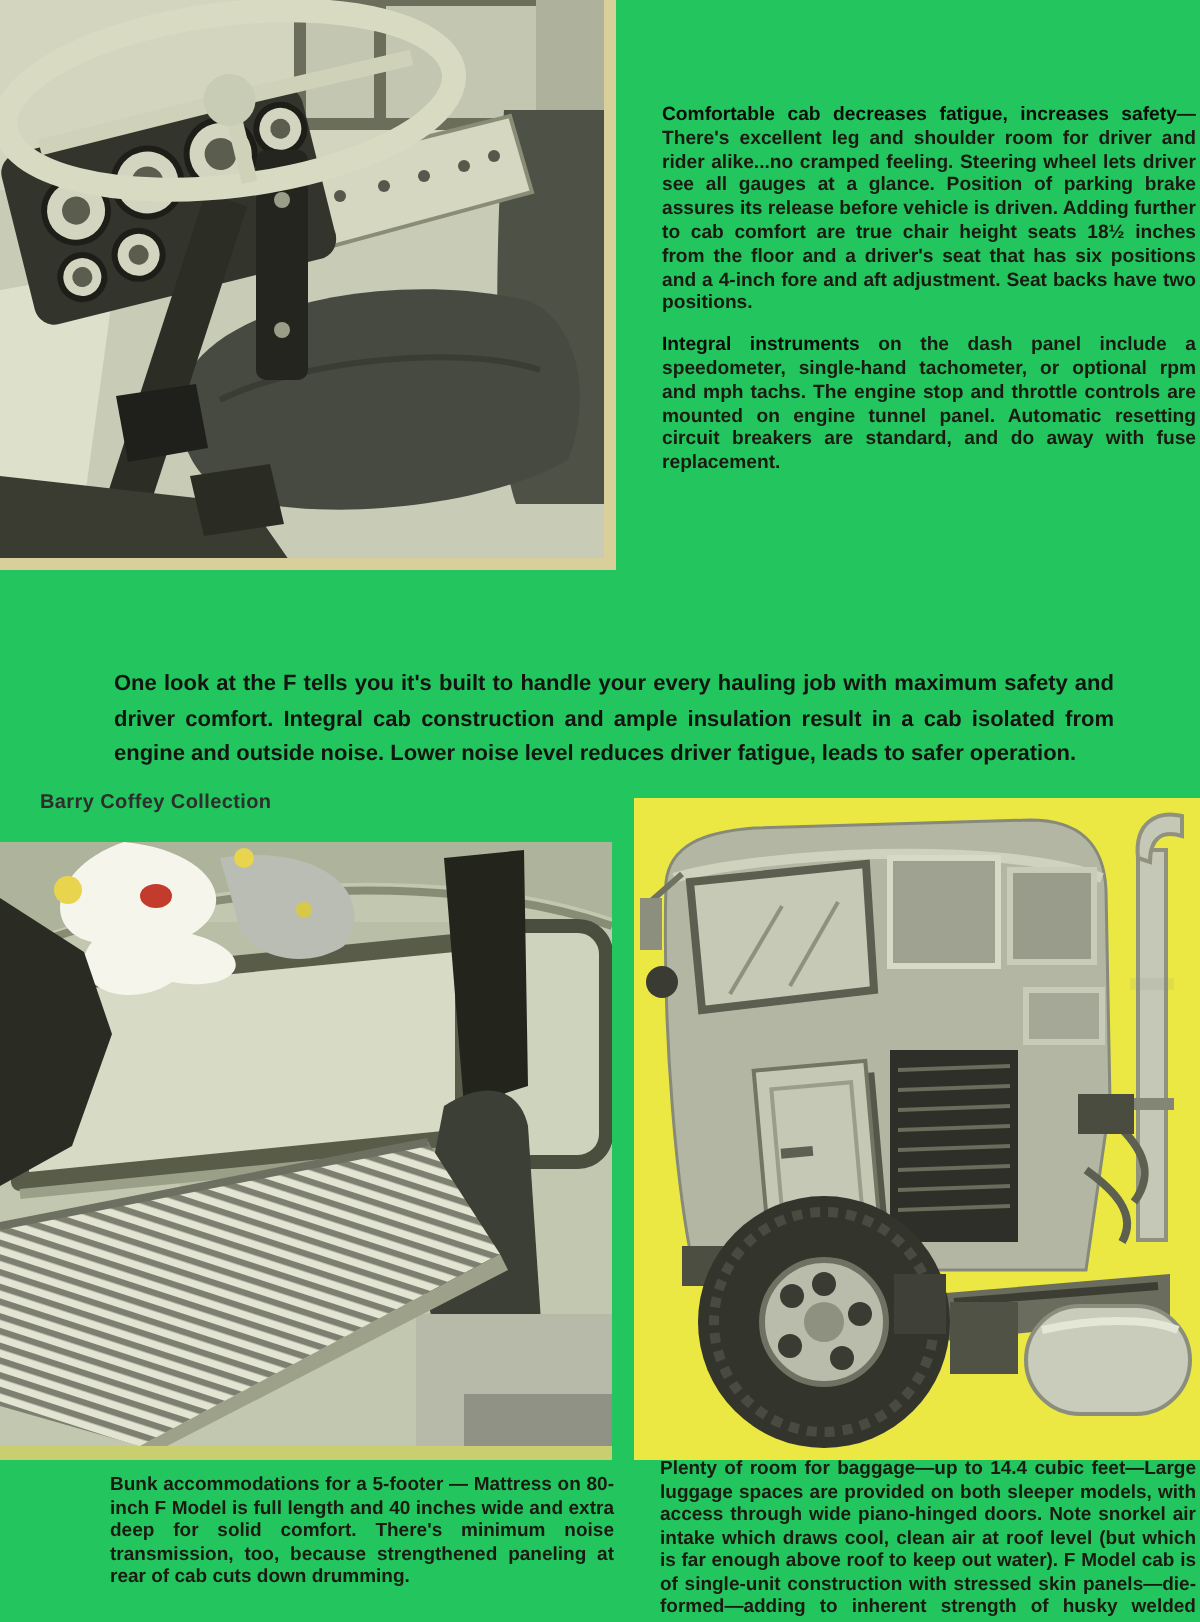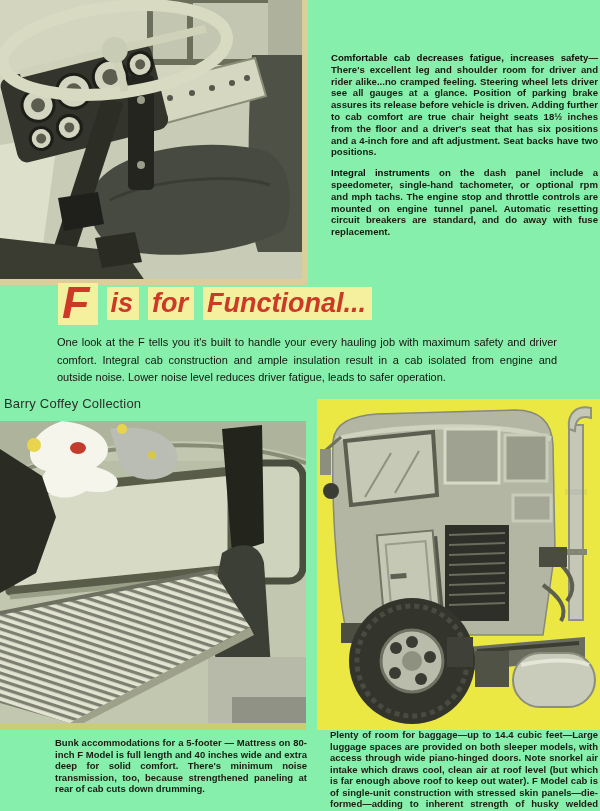--- a/index.html
+++ b/index.html
@@ -1,36 +1,36 @@
 <!DOCTYPE html>
 <html><head>
 <meta charset="utf-8">
 <style>
   html,body{margin:0;padding:0;background:#888;}
   #page{
     position:relative;width:600px;height:811px;margin:0 auto;
-    background:#86efac;overflow:hidden;
+    background:#22c55e;overflow:hidden;
     font-family:"Liberation Sans",sans-serif;color:#17170f;
   }
   .abs{position:absolute;}
   
   .photo{display:block;}
   
   #right-col{left:331px;top:52px;width:267px;}
   #right-col p{margin:0 0 9px 0;font-size:9.6px;line-height:1.23;text-align:justify;font-weight:bold;color:#1b1b12;}
   #right-col .lead{font-weight:bold;color:#0d0d08;}
   
   #headline{left:58px;top:283px;white-space:nowrap;color:#cb3a27;font-style:italic;font-weight:bold;}
   #headline .hl{background:#f4f09e;padding:1px 6px 2px 4px;display:inline-block;}
   #headline .initial{font-size:45px;line-height:40px;padding:0 8px 2px 4px;vertical-align:-6px;}
   #headline .word{font-size:27px;line-height:30px;margin-left:9px;}
   
-  #intro{left:57px;top:334px;width:500px;font-size:11px;font-weight:normal;line-height:17.5px;text-align:justify;color:#141410;margin:0;}
-  
-  #collection{left:4px;top:396px;font-size:13px;font-weight:normal;color:#2e2e2c;letter-spacing:.2px;}
+  #intro{left:57px;top:334px;width:500px;font-size:11px;font-weight:bold;line-height:17.5px;text-align:justify;color:#141410;margin:0;}
+  
+  #collection{left:20px;top:396px;font-size:10px;font-weight:bold;color:#2e2e2c;letter-spacing:.2px;}
   
   .caption{font-size:9.5px;font-weight:bold;line-height:1.22;text-align:justify;color:#1b1b12;margin:0;}
   #caption-bunk{left:55px;top:737px;width:252px;}
   #caption-baggage{left:330px;top:729px;width:268px;}
 </style>
 </head>
 <body>
 
 <div id="page">
 
@@ -104,23 +104,20 @@
       <rect x="302" y="0" width="6" height="285" fill="#d9cf9b"></rect>
       <rect x="0" y="279" width="308" height="6" fill="#d9cf9b"></rect>
     </svg>
   </div>
 
   <div id="right-col" class="abs">
     <p><span class="lead">Comfortable cab decreases fatigue, increases safety</span><span>—There's excellent leg and shoulder room for driver and rider alike...no cramped feeling. Steering wheel lets driver see all gauges at a glance. Position of parking brake assures its release before vehicle is driven. Adding further to cab comfort are true chair height seats 18½ inches from the floor and a driver's seat that has six positions and a 4-inch fore and aft adjustment. Seat backs have two positions.</span></p>
     <p><span class="lead">Integral instruments</span><span> on the dash panel include a speedometer, single-hand tachometer, or optional rpm and mph tachs. The engine stop and throttle controls are mounted on engine tunnel panel. Automatic resetting circuit breakers are standard, and do away with fuse replacement.</span></p>
   </div>
 
-  <div id="headline" class="abs">
-    <span class="hl initial">F</span><span class="hl word">is</span><span class="hl word">for</span><span class="hl word">Functional...</span>
-  </div>
 
   <p id="intro" class="abs">One look at the F tells you it's built to handle your every hauling job with maximum safety and driver comfort. Integral cab construction and ample insulation result in a cab isolated from engine and outside noise. Lower noise level reduces driver fatigue, leads to safer operation.</p>
 
   <div id="collection" class="abs">Barry Coffey Collection</div>
 
   <div class="abs" style="left:0;top:421px" title="Sleeper cab interior with bunk mattress">
     <svg class="photo" width="306" height="309" viewBox="0 0 306 309">
       <defs>
         <pattern id="mattress-stripes" width="7" height="7" patternUnits="userSpaceOnUse" patternTransform="rotate(18)">
           <rect width="7" height="7" fill="#e3e5d2"></rect>

